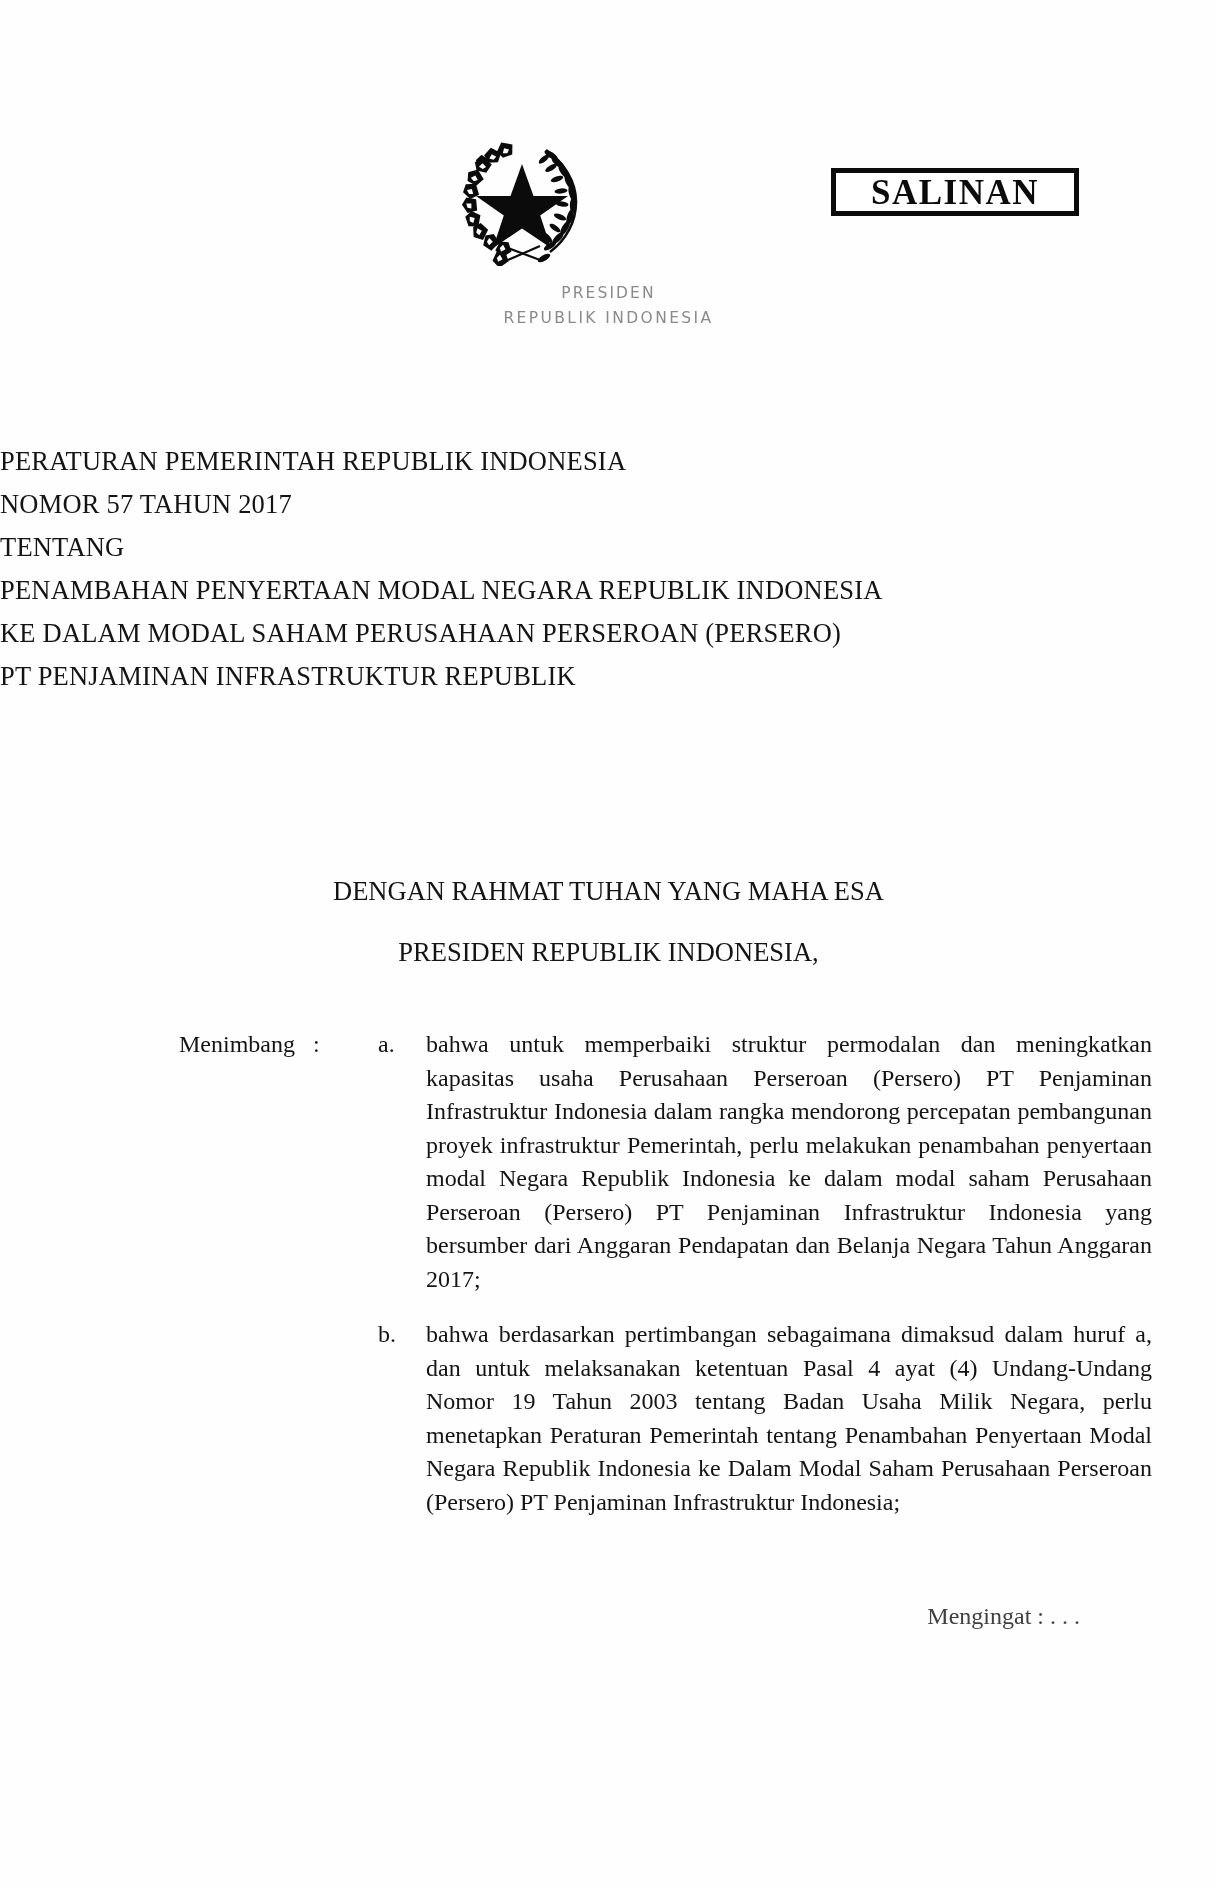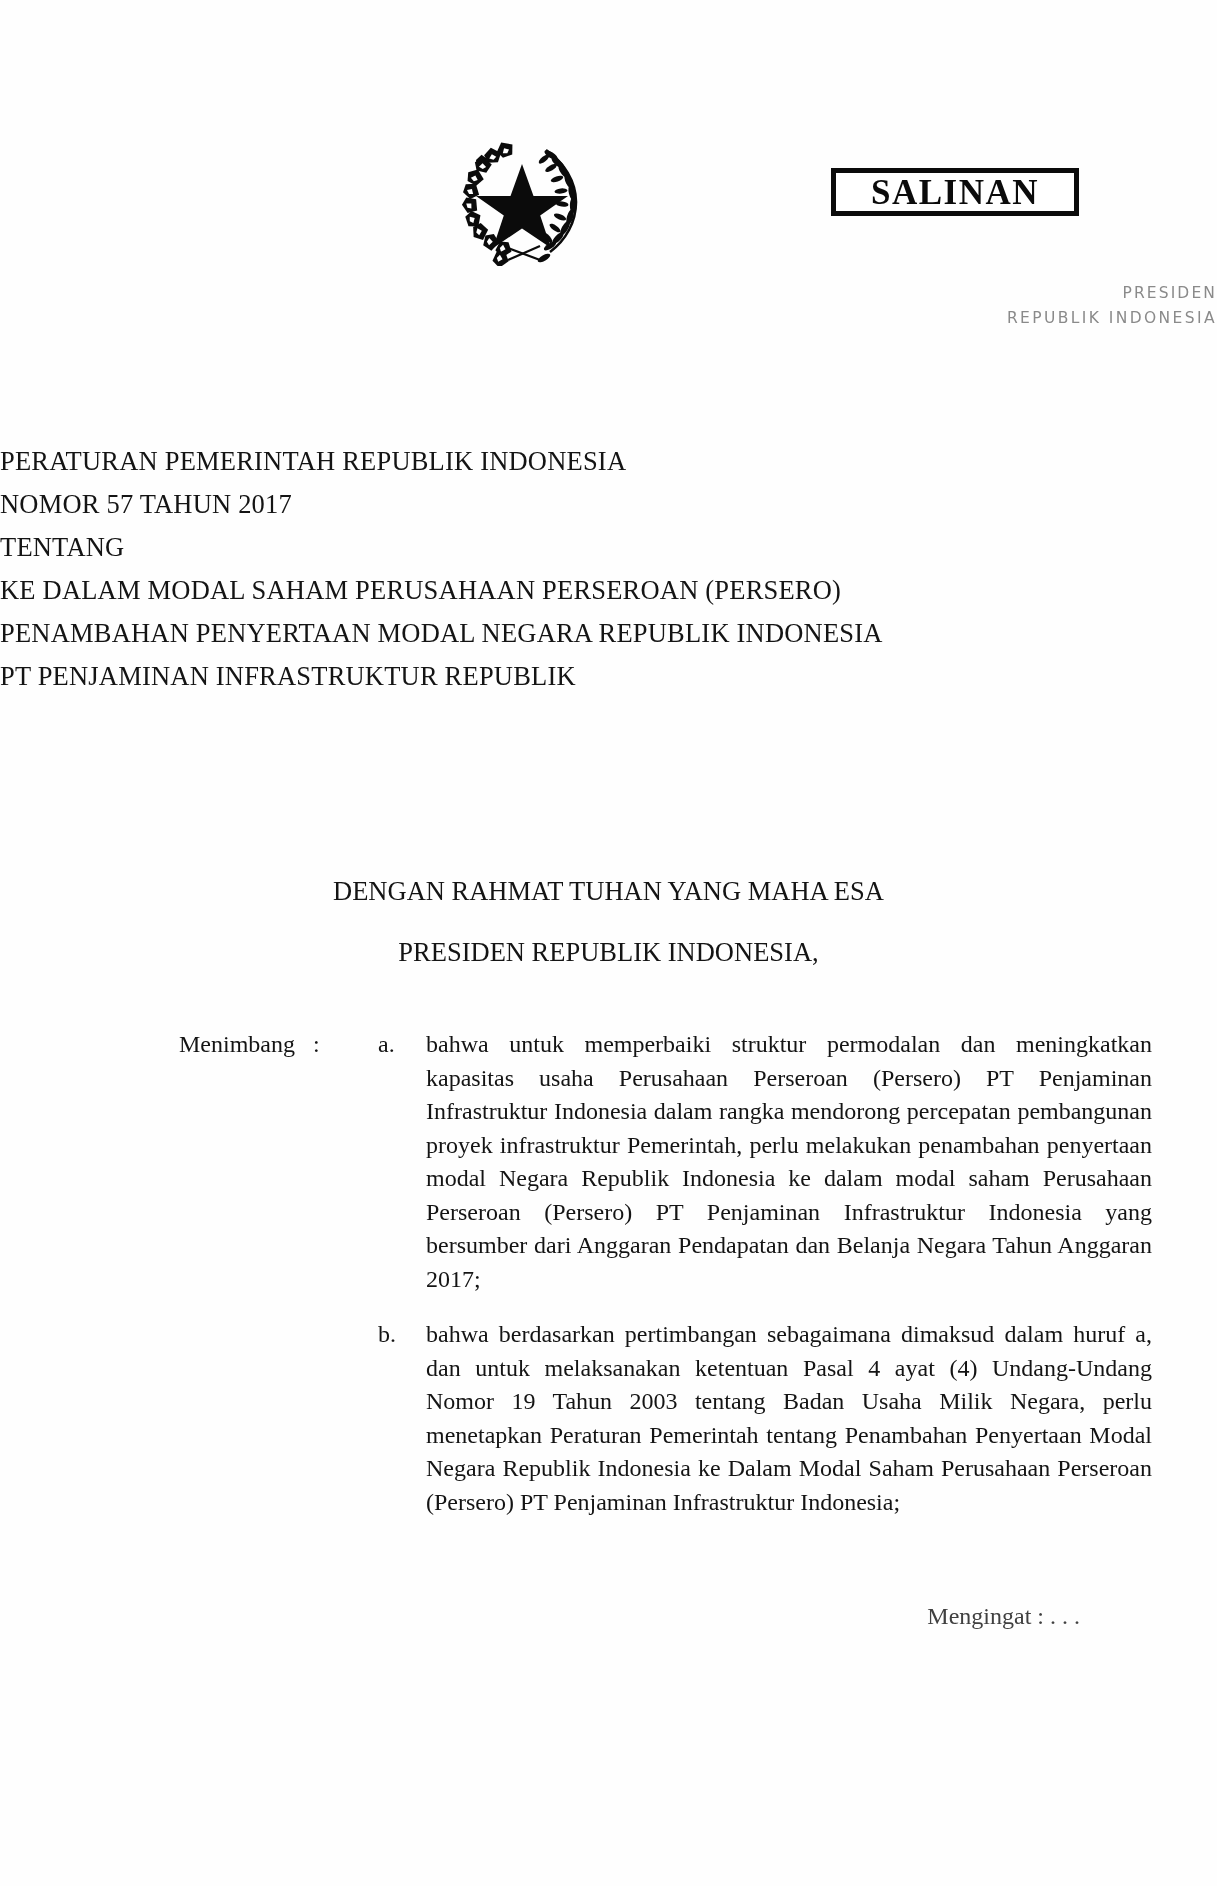--- a/index.html
+++ b/index.html
@@ -61,21 +61,21 @@
     letter-spacing: 1.5px;
     color: #0b0b0b;
     line-height: 1;
   }
 
   .seal-caption {
     position: absolute;
     left: 0;
     right: 0;
     top: 163px;
-    text-align: right;
+    text-align: center;
     font-family: "DejaVu Sans", sans-serif;
     color: #8a8a8a;
     font-size: 15.5px;
     letter-spacing: 2.1px;
     line-height: 25px;
   }
   .seal-caption .l1 { display:block; }
   .seal-caption .l2 { display:block; letter-spacing: 2.4px; }
 
   
@@ -313,22 +313,22 @@
     <div class="seal-caption">
       <span class="l1">PRESIDEN</span>
       <span class="l2">REPUBLIK INDONESIA</span>
     </div>
   </div>
 
   <div class="title-block">
     <div class="title-line">PERATURAN PEMERINTAH REPUBLIK INDONESIA</div>
     <div class="title-line">NOMOR 57 TAHUN 2017</div>
     <div class="title-line">TENTANG</div>
+    <div class="title-line">PENAMBAHAN PENYERTAAN MODAL NEGARA REPUBLIK INDONESIA</div>
     <div class="title-line">KE DALAM MODAL SAHAM PERUSAHAAN PERSEROAN (PERSERO)</div>
-    <div class="title-line">PENAMBAHAN PENYERTAAN MODAL NEGARA REPUBLIK INDONESIA</div>
     <div class="title-line">PT PENJAMINAN INFRASTRUKTUR REPUBLIK</div>
   </div>
 
   <div class="auth-block">
     <div class="auth-line">DENGAN RAHMAT TUHAN YANG MAHA ESA</div>
     <div class="auth-line">PRESIDEN REPUBLIK INDONESIA,</div>
   </div>
 
   <div class="body-block">
 

